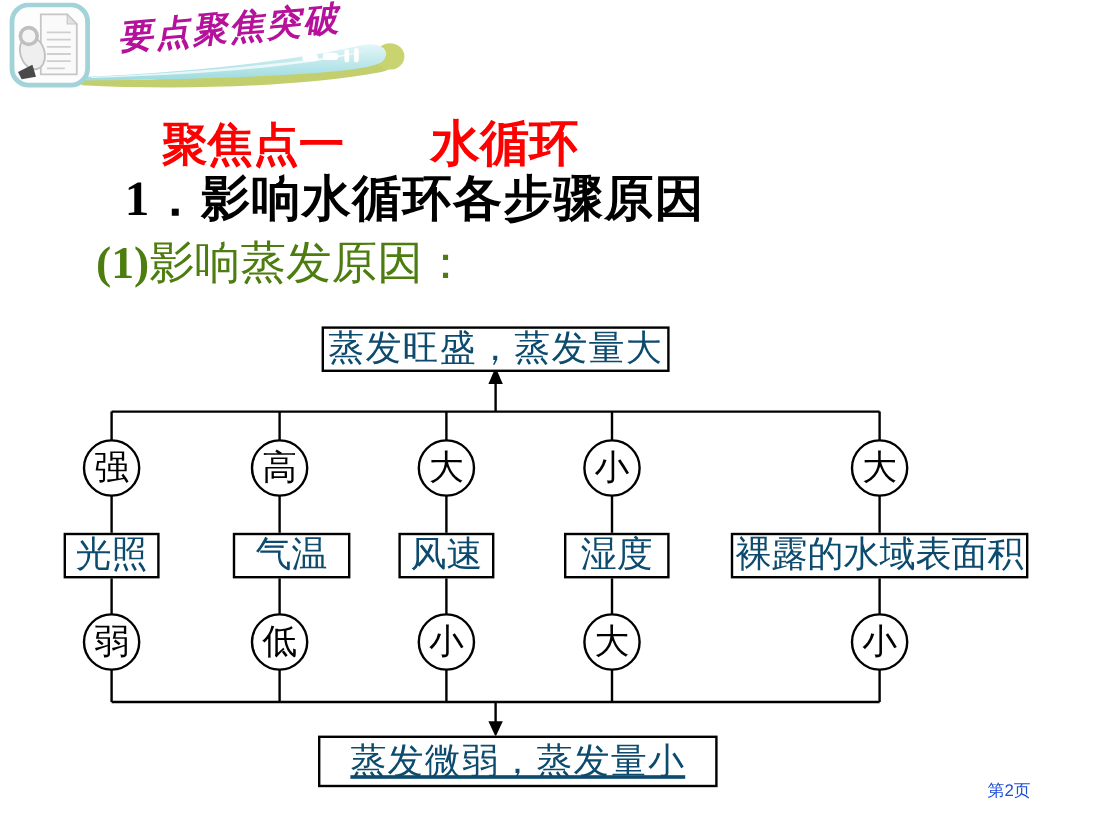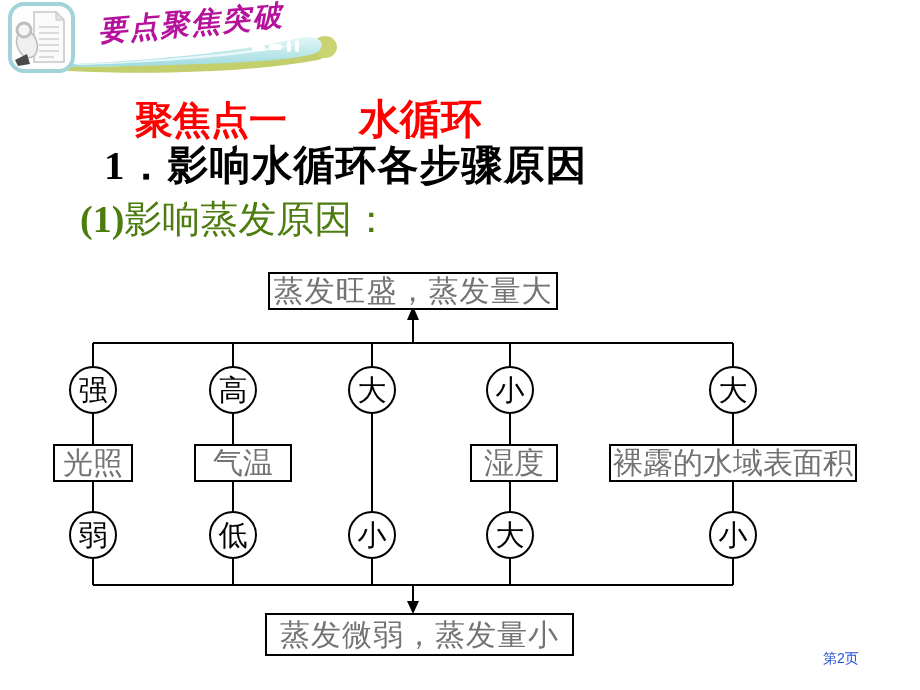--- a/index.html
+++ b/index.html
@@ -39,42 +39,42 @@
     position:absolute; left:80px; top:194px;
     font-size:38px; color:#4d7c0f; white-space:nowrap;
   }
   .subheading .prefix { font-weight:bold; }
   
   .diagram-lines { position:absolute; left:0; top:0; z-index:1; }
   .dbox {
     position:absolute; z-index:2;
     border:2px solid #000; background:#fff;
     display:flex; align-items:center; justify-content:center;
-    font-size:30px; color:#737373; white-space:nowrap; line-height:1;
+    font-size:30px; color:#0c4a6e; white-space:nowrap; line-height:1;
   }
   .result-box { letter-spacing:1px; }
   .circle {
     position:absolute; z-index:2;
     width:48px; height:48px; border:2px solid #000; border-radius:50%;
     background:#fff; display:flex; align-items:center; justify-content:center;
     font-size:29px; color:#000; line-height:1;
   }
   
   .c1 { left:69px; }  .c2 { left:209px; } .c3 { left:348px; }
   .c4 { left:486px; } .c5 { left:709px; }
   .row-top { top:366px; }
   .row-bottom { top:511px; }
   .fbox { top:444px; height:38px; }
   .fb1 { left:53px;  width:80px; }
   .fb2 { left:194px; width:98px; }
   .fb3 { left:332px; width:80px; }
   .fb4 { left:470px; width:88px; }
   .fb5 { left:609px; width:248px; }
   .top-box    { left:268px; top:272px; width:290px; height:38px; }
-  .bottom-box { left:265px; top:613px; width:309px; height:43px; }
+  .bottom-box { left:265px; top:613px; width:333px; height:43px;text-decoration:underline; }
   
   .page-number {
     position:absolute; left:823px; top:650px;
     font-family:"Liberation Sans","DejaVu Sans",sans-serif;
     font-size:14px; color:#1d4ed8;
   }
 </style>
 </head>
 <body>
 
@@ -152,20 +152,21 @@
 
   <div class="circle c1 row-top">强</div>
   <div class="dbox fbox fb1">光照</div>
   <div class="circle c1 row-bottom">弱</div>
 
   <div class="circle c2 row-top">高</div>
   <div class="dbox fbox fb2">气温</div>
   <div class="circle c2 row-bottom">低</div>
 
   <div class="circle c3 row-top">大</div>
+  <div class="dbox fbox fb3">风速</div>
   <div class="circle c3 row-bottom">小</div>
 
   <div class="circle c4 row-top">小</div>
   <div class="dbox fbox fb4">湿度</div>
   <div class="circle c4 row-bottom">大</div>
 
   <div class="circle c5 row-top">大</div>
   <div class="dbox fbox fb5">裸露的水域表面积</div>
   <div class="circle c5 row-bottom">小</div>
 

